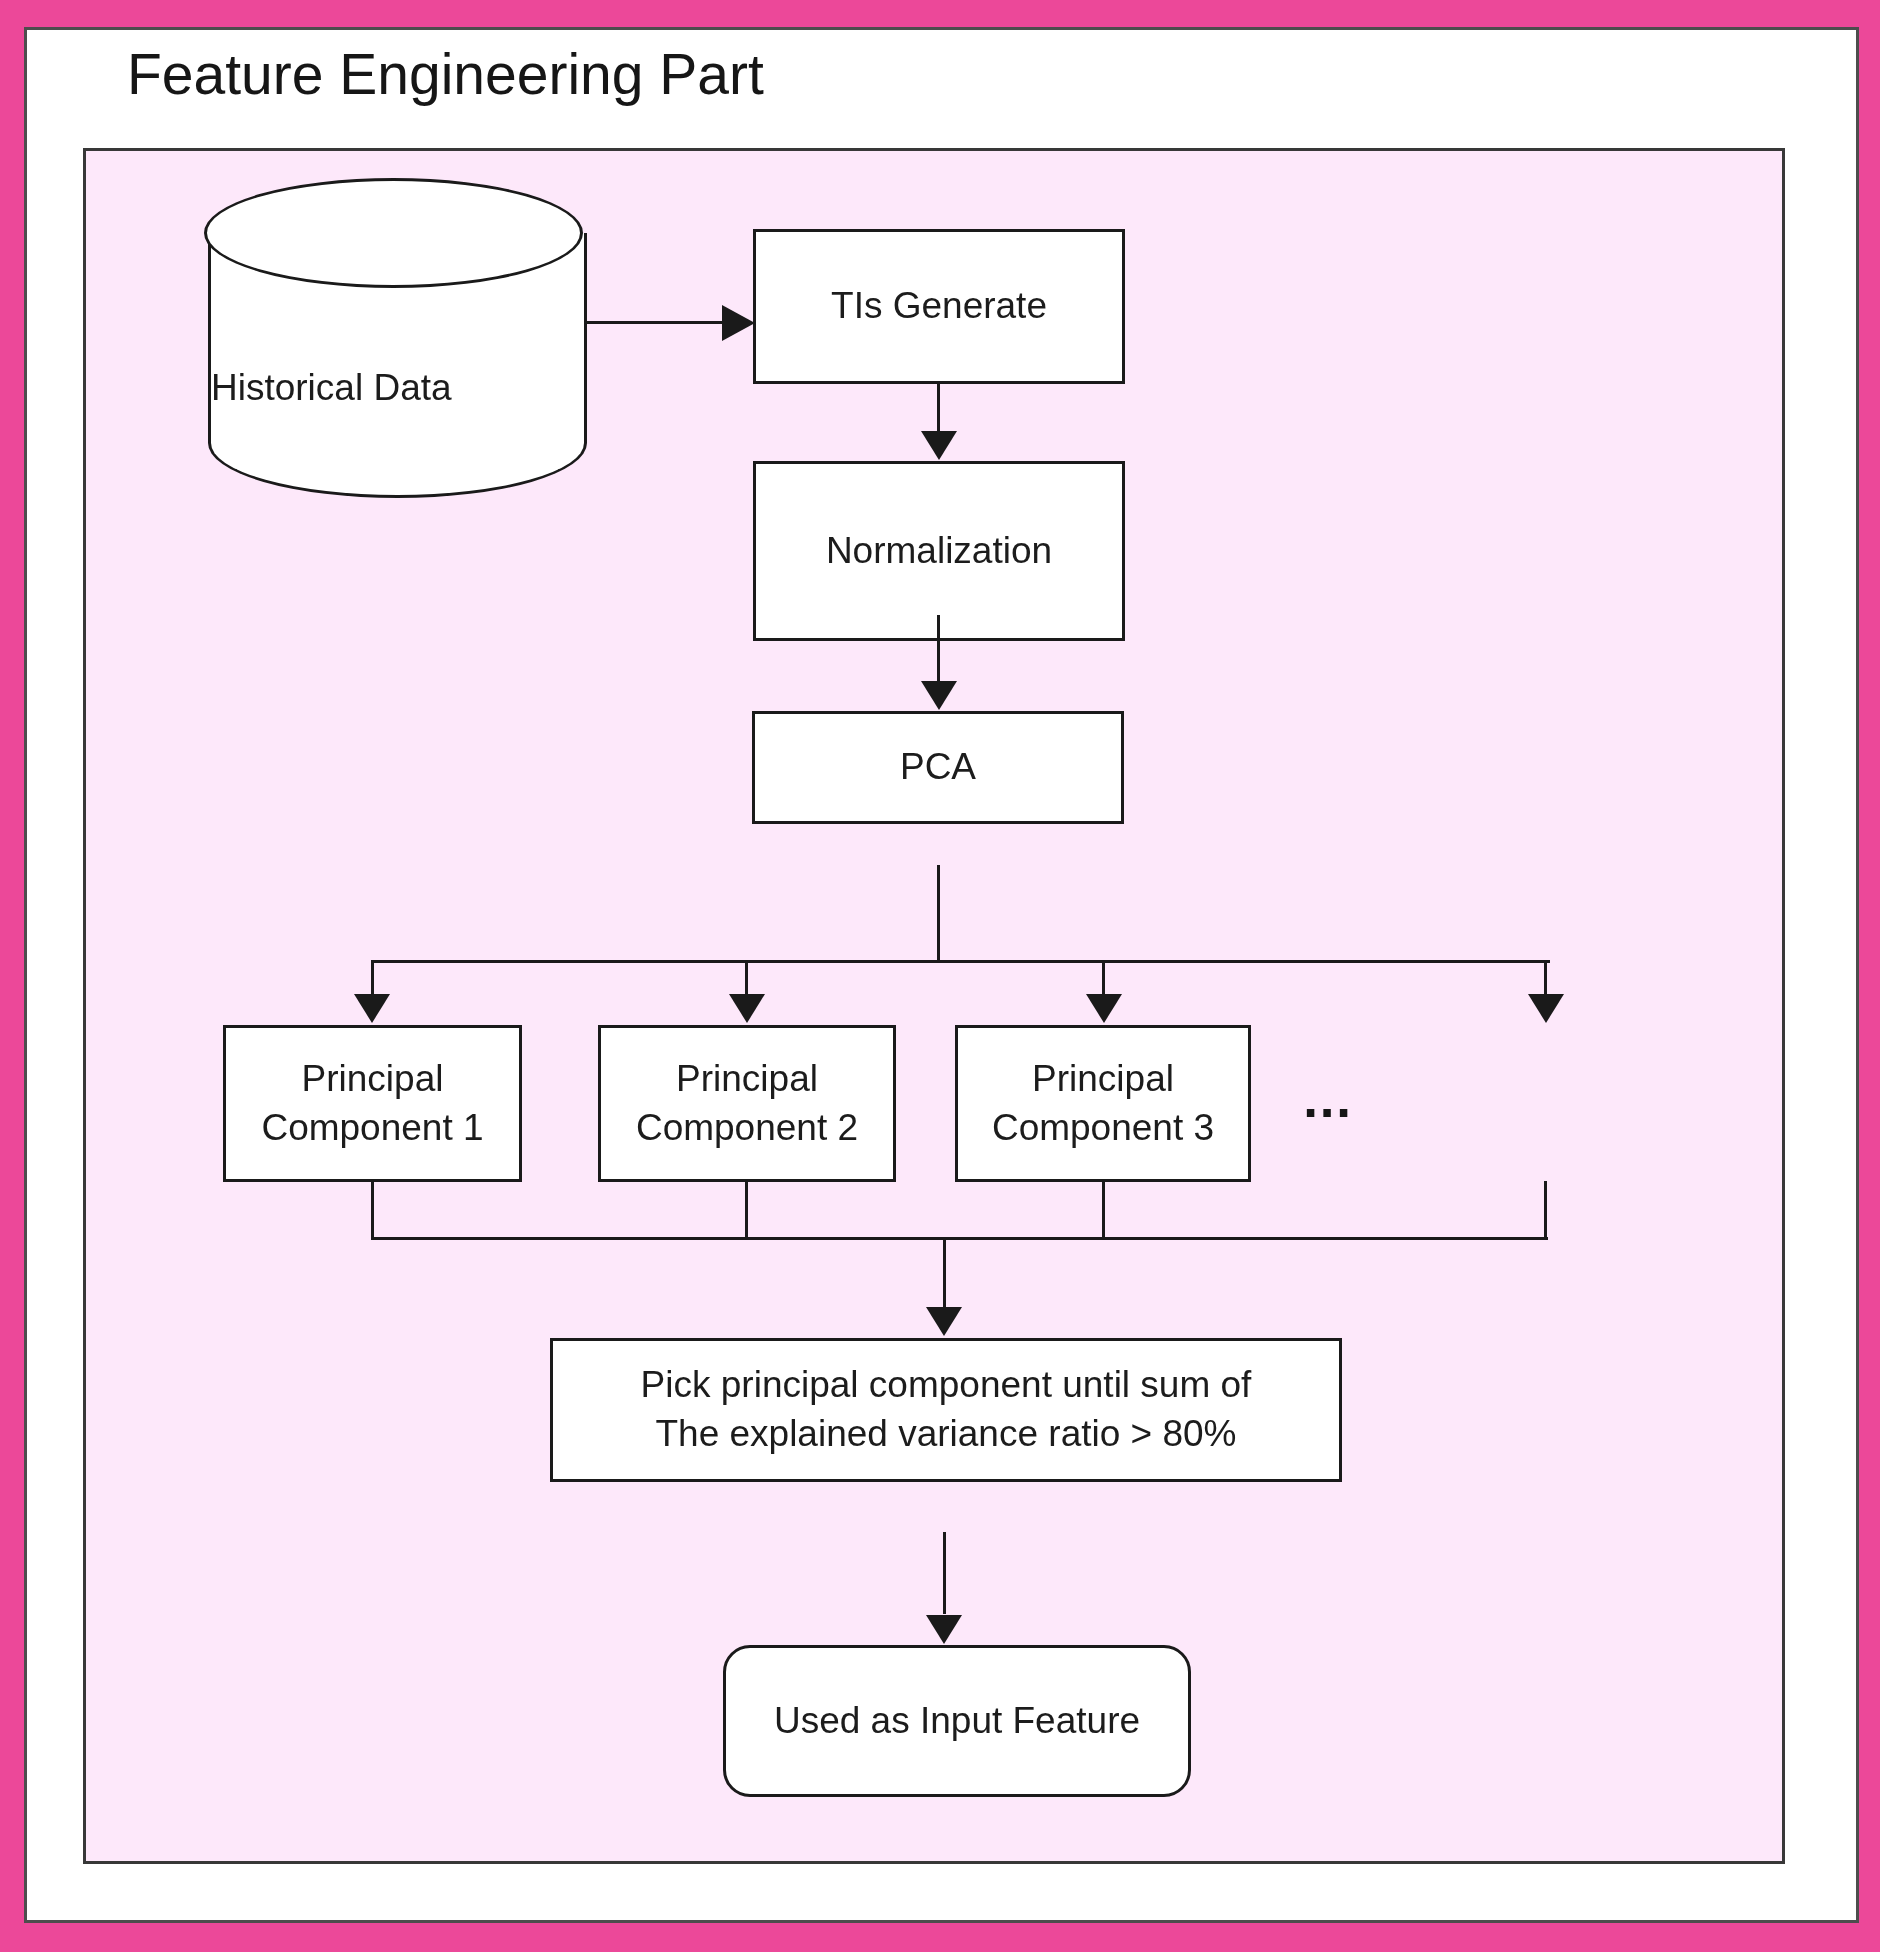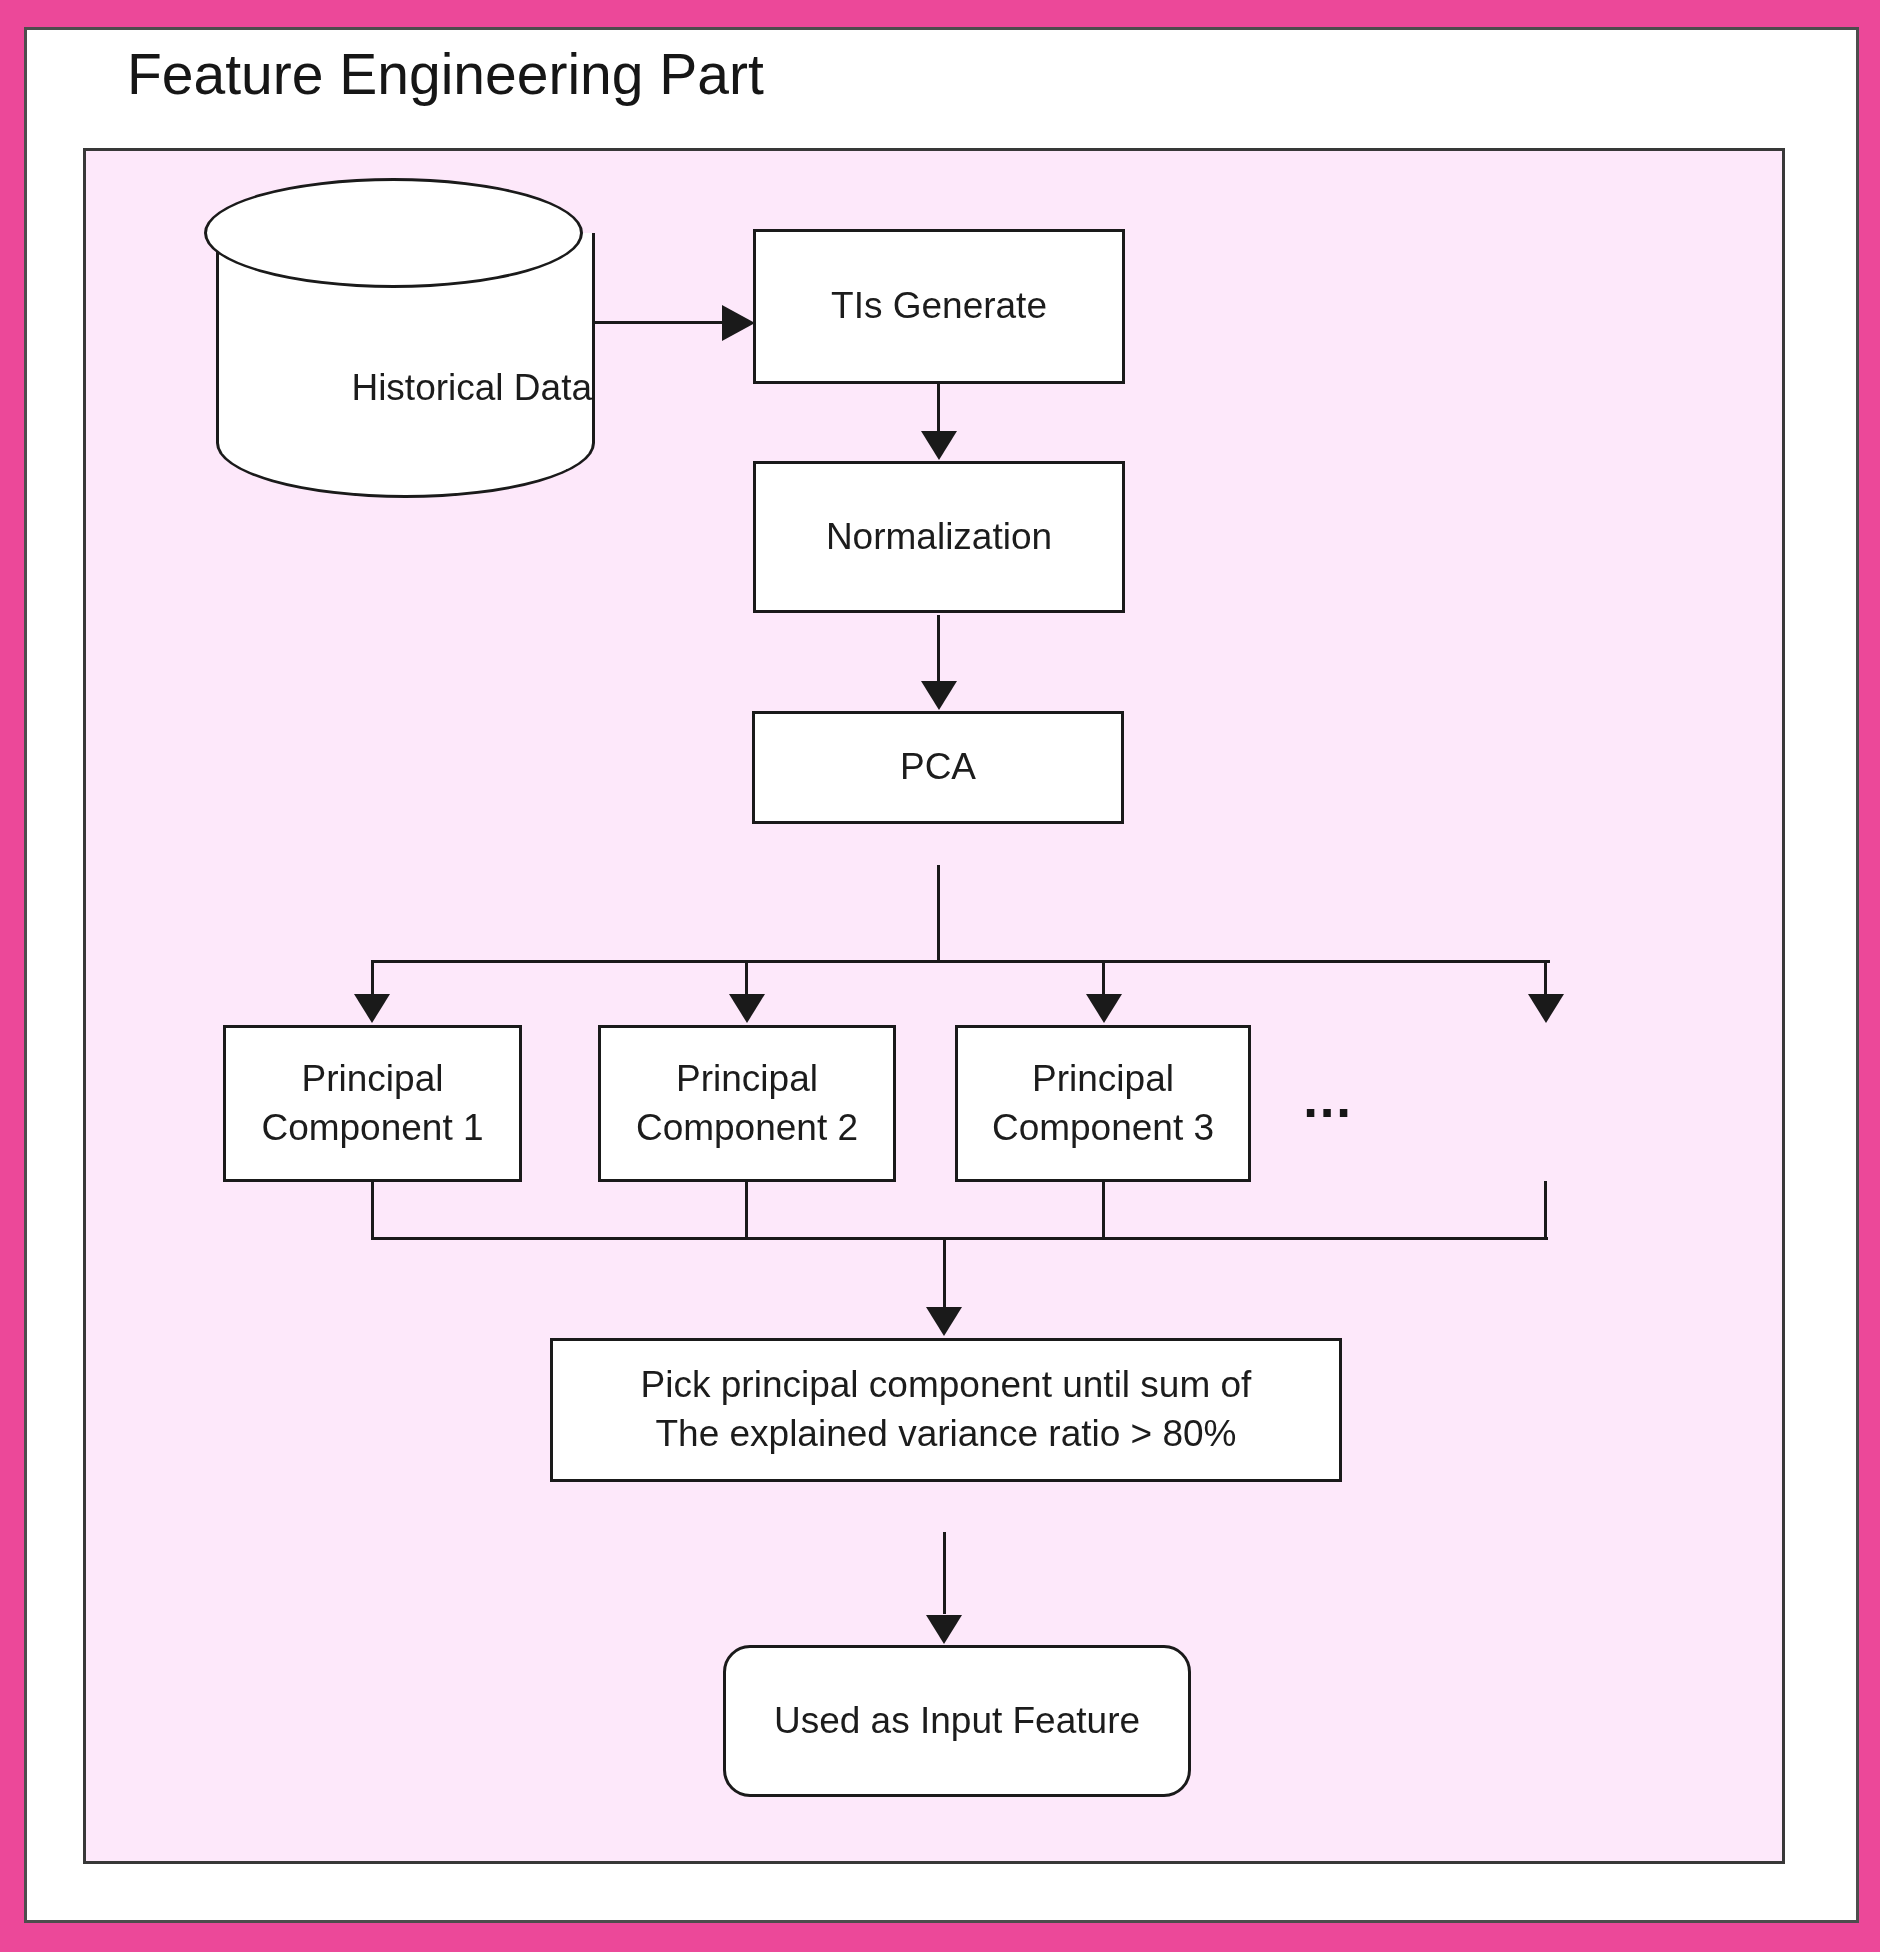--- a/index.html
+++ b/index.html
@@ -66,30 +66,30 @@
     left: 0; top: 0;
     width: 379px; height: 110px;
     background: #ffffff;
     border: 3.4px solid #1a1a1a;
     border-radius: 50%;
     box-sizing: border-box;
     z-index: 2;
   }
   .cyl-body {
     position: absolute;
-    left: 12px; top: 55px;
+    left: 4px; top: 55px;
     width: 379px; height: 265px;
     background: #ffffff;
     border: 3.4px solid #1a1a1a;
     border-top: none;
     border-radius: 0 0 50% 50% / 0 0 55px 55px;
     box-sizing: border-box;
     display: flex;
     align-items: center;
-    justify-content: flex-end;
+    justify-content: flex-start;
     padding-top: 48px;
     font-size: 37px;
     color: #1c1c1c;
     z-index: 1;
   }
   .ellipsis {
     position: absolute;
     left: 1281px; top: 1060px;
     width: 94px; height: 77px;
     display: flex;
@@ -132,21 +132,21 @@
     <div class="cyl-top"></div>
     <div class="cyl-body">
       <span>Historical Data</span>
     </div>
   </div>
 
   <div class="node" style="left:753px; top:229px; width:372px; height:155px;">
     <span>TIs Generate</span>
   </div>
 
-  <div class="node" style="left:753px; top:461px; width:372px; height:152px;">
+  <div class="node" style="left:753px; top:461px; width:372px; height:180px;">
     <span>Normalization</span>
   </div>
 
   <div class="node" style="left:752px; top:711px; width:372px; height:113px;">
     <span>PCA</span>
   </div>
 
   <div class="node" style="left:223px; top:1025px; width:299px; height:157px;">
     <span>Principal Component 1</span>
   </div>

